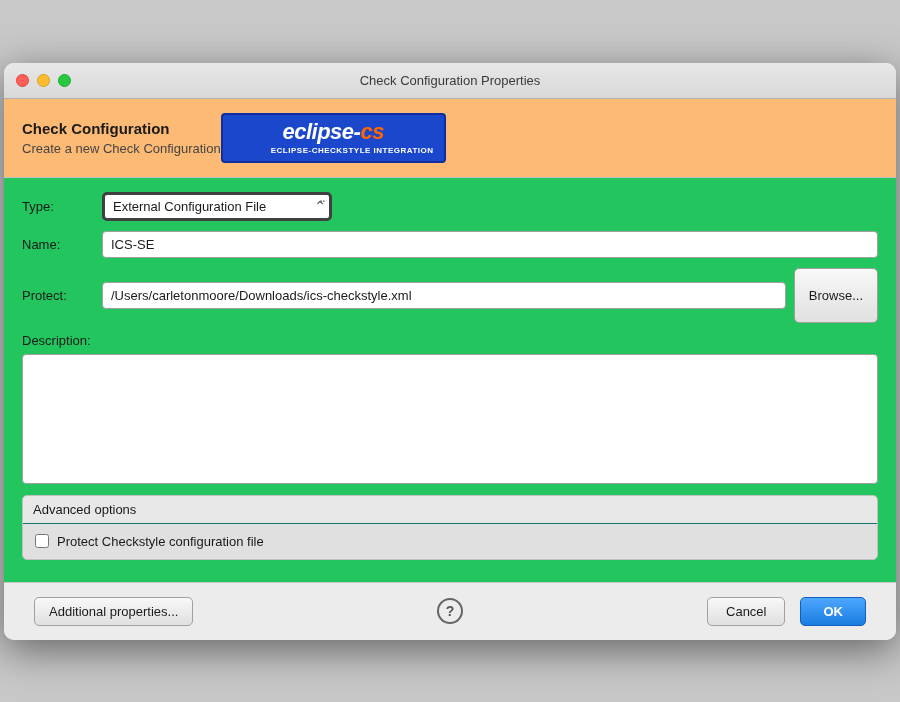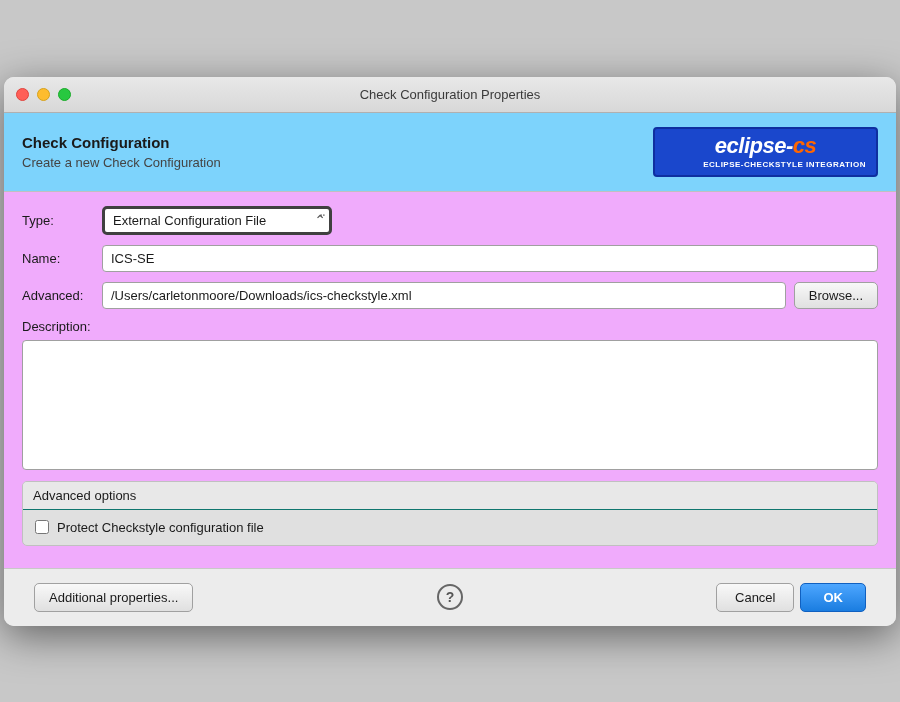--- a/index.html
+++ b/index.html
@@ -69,25 +69,24 @@
     }
 
     .title-bar-title {
       font-size: 13px;
       font-weight: 500;
       color: #3a3a3a;
     }
 
     
     .header-section {
-      background: #7dd3fc;
+      background: #fdba74;
       padding: 14px 18px;
       display: flex;
       align-items: center;
-      justify-content: space-between;
       border-bottom: 1px solid #c0c0c0;
     }
 
     .header-text .title {
       font-size: 15px;
       font-weight: 700;
       color: #1a1a1a;
       margin-bottom: 4px;
     }
 
@@ -128,21 +127,21 @@
       color: white;
       letter-spacing: 0.5px;
       margin-top: 3px;
       text-align: center;
       margin-left: 38px;
     }
 
     
     .form-section {
       padding: 14px 18px;
-      background: #f0abfc;
+      background: #22c55e;
     }
 
     .form-row {
       display: flex;
       align-items: center;
       margin-bottom: 10px;
     }
 
     .form-label {
       width: 80px;
@@ -203,21 +202,21 @@
       display: flex;
       align-items: center;
       gap: 8px;
     }
 
     .location-input-wrap {
       flex: 1;
     }
 
     .browse-btn {
-      padding: 5px 14px;
+      padding: 19px 14px;
       font-size: 13px;
       background: linear-gradient(to bottom, #f8f8f8, #e0e0e0);
       border: 1px solid #a0a0a0;
       border-radius: 5px;
       cursor: pointer;
       color: #1a1a1a;
       white-space: nowrap;
     }
 
     
@@ -293,21 +292,21 @@
     }
 
     .footer-center {
       display: flex;
       justify-content: center;
       flex: 1;
     }
 
     .footer-right {
       display: flex;
-      gap: 6px;
+      gap: 15px;
       flex: 1;
       justify-content: flex-end;
     }
 
     .additional-btn {
       padding: 6px 14px;
       font-size: 13px;
       background: linear-gradient(to bottom, #f8f8f8, #e0e0e0);
       border: 1px solid #a0a0a0;
       border-radius: 5px;
@@ -395,21 +394,21 @@
     </div>
 
     <div class="form-row">
       <span class="form-label">Name:</span>
       <div class="form-control">
         <input type="text" class="text-input" value="ICS-SE" style="">
       </div>
     </div>
 
     <div class="form-row">
-      <span class="form-label">Advanced:</span>
+      <span class="form-label">Protect:</span>
       <div class="form-control location-row">
         <div class="location-input-wrap">
           <input type="text" class="text-input" value="/Users/carletonmoore/Downloads/ics-checkstyle.xml" style="">
         </div>
         <button class="browse-btn">Browse...</button>
       </div>
     </div>
 
     <div>
       <div class="description-label">Description:</div>

